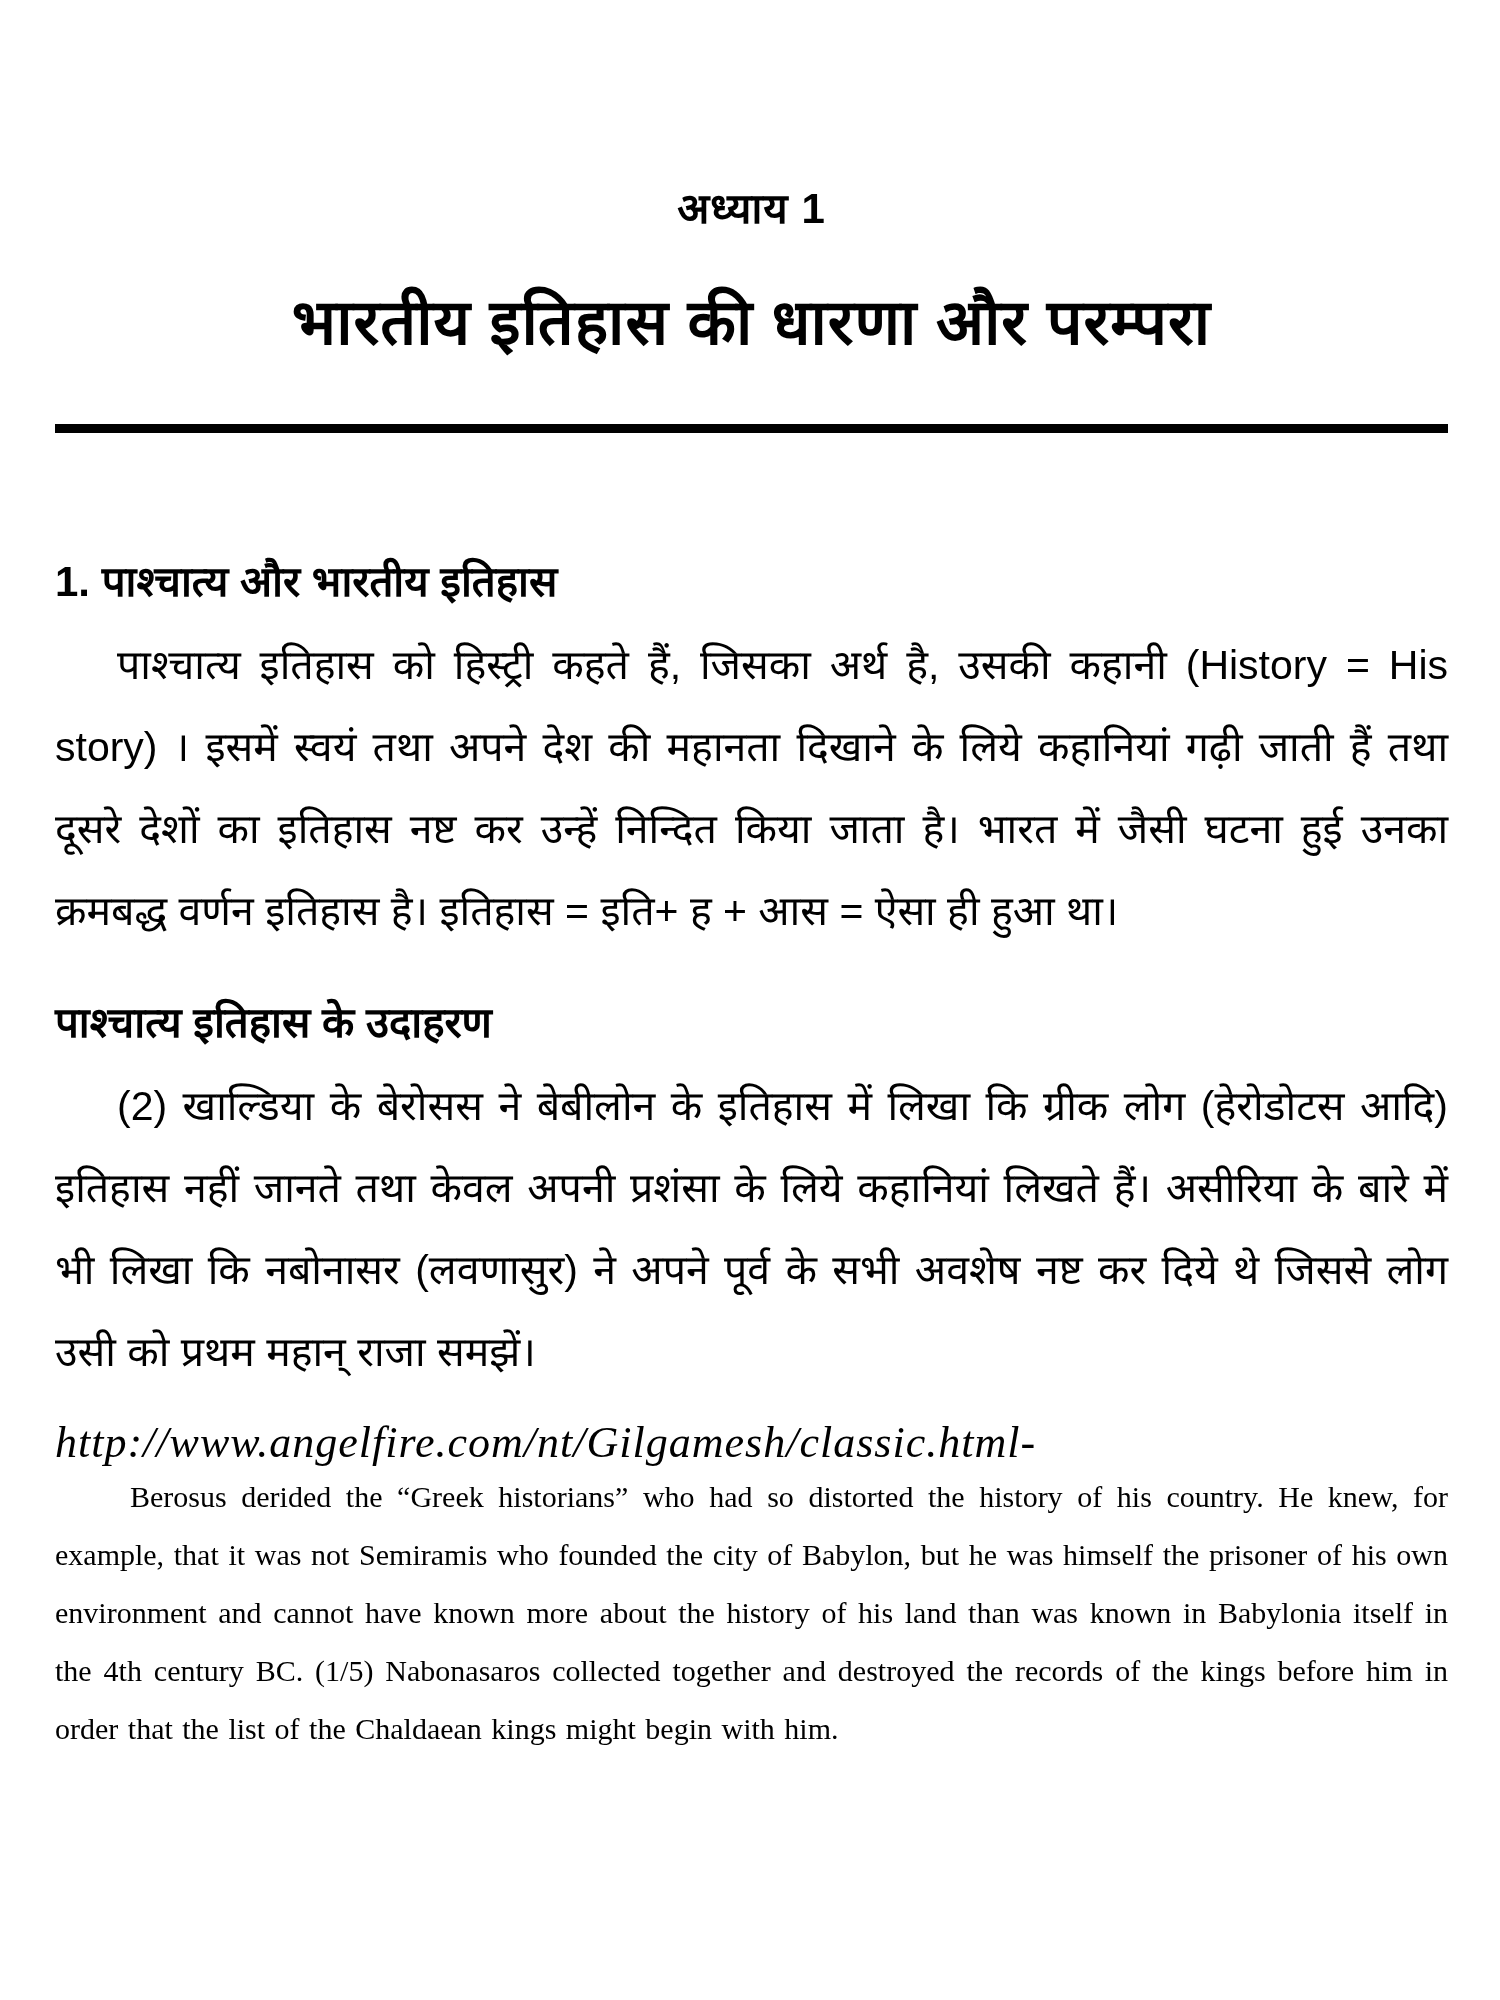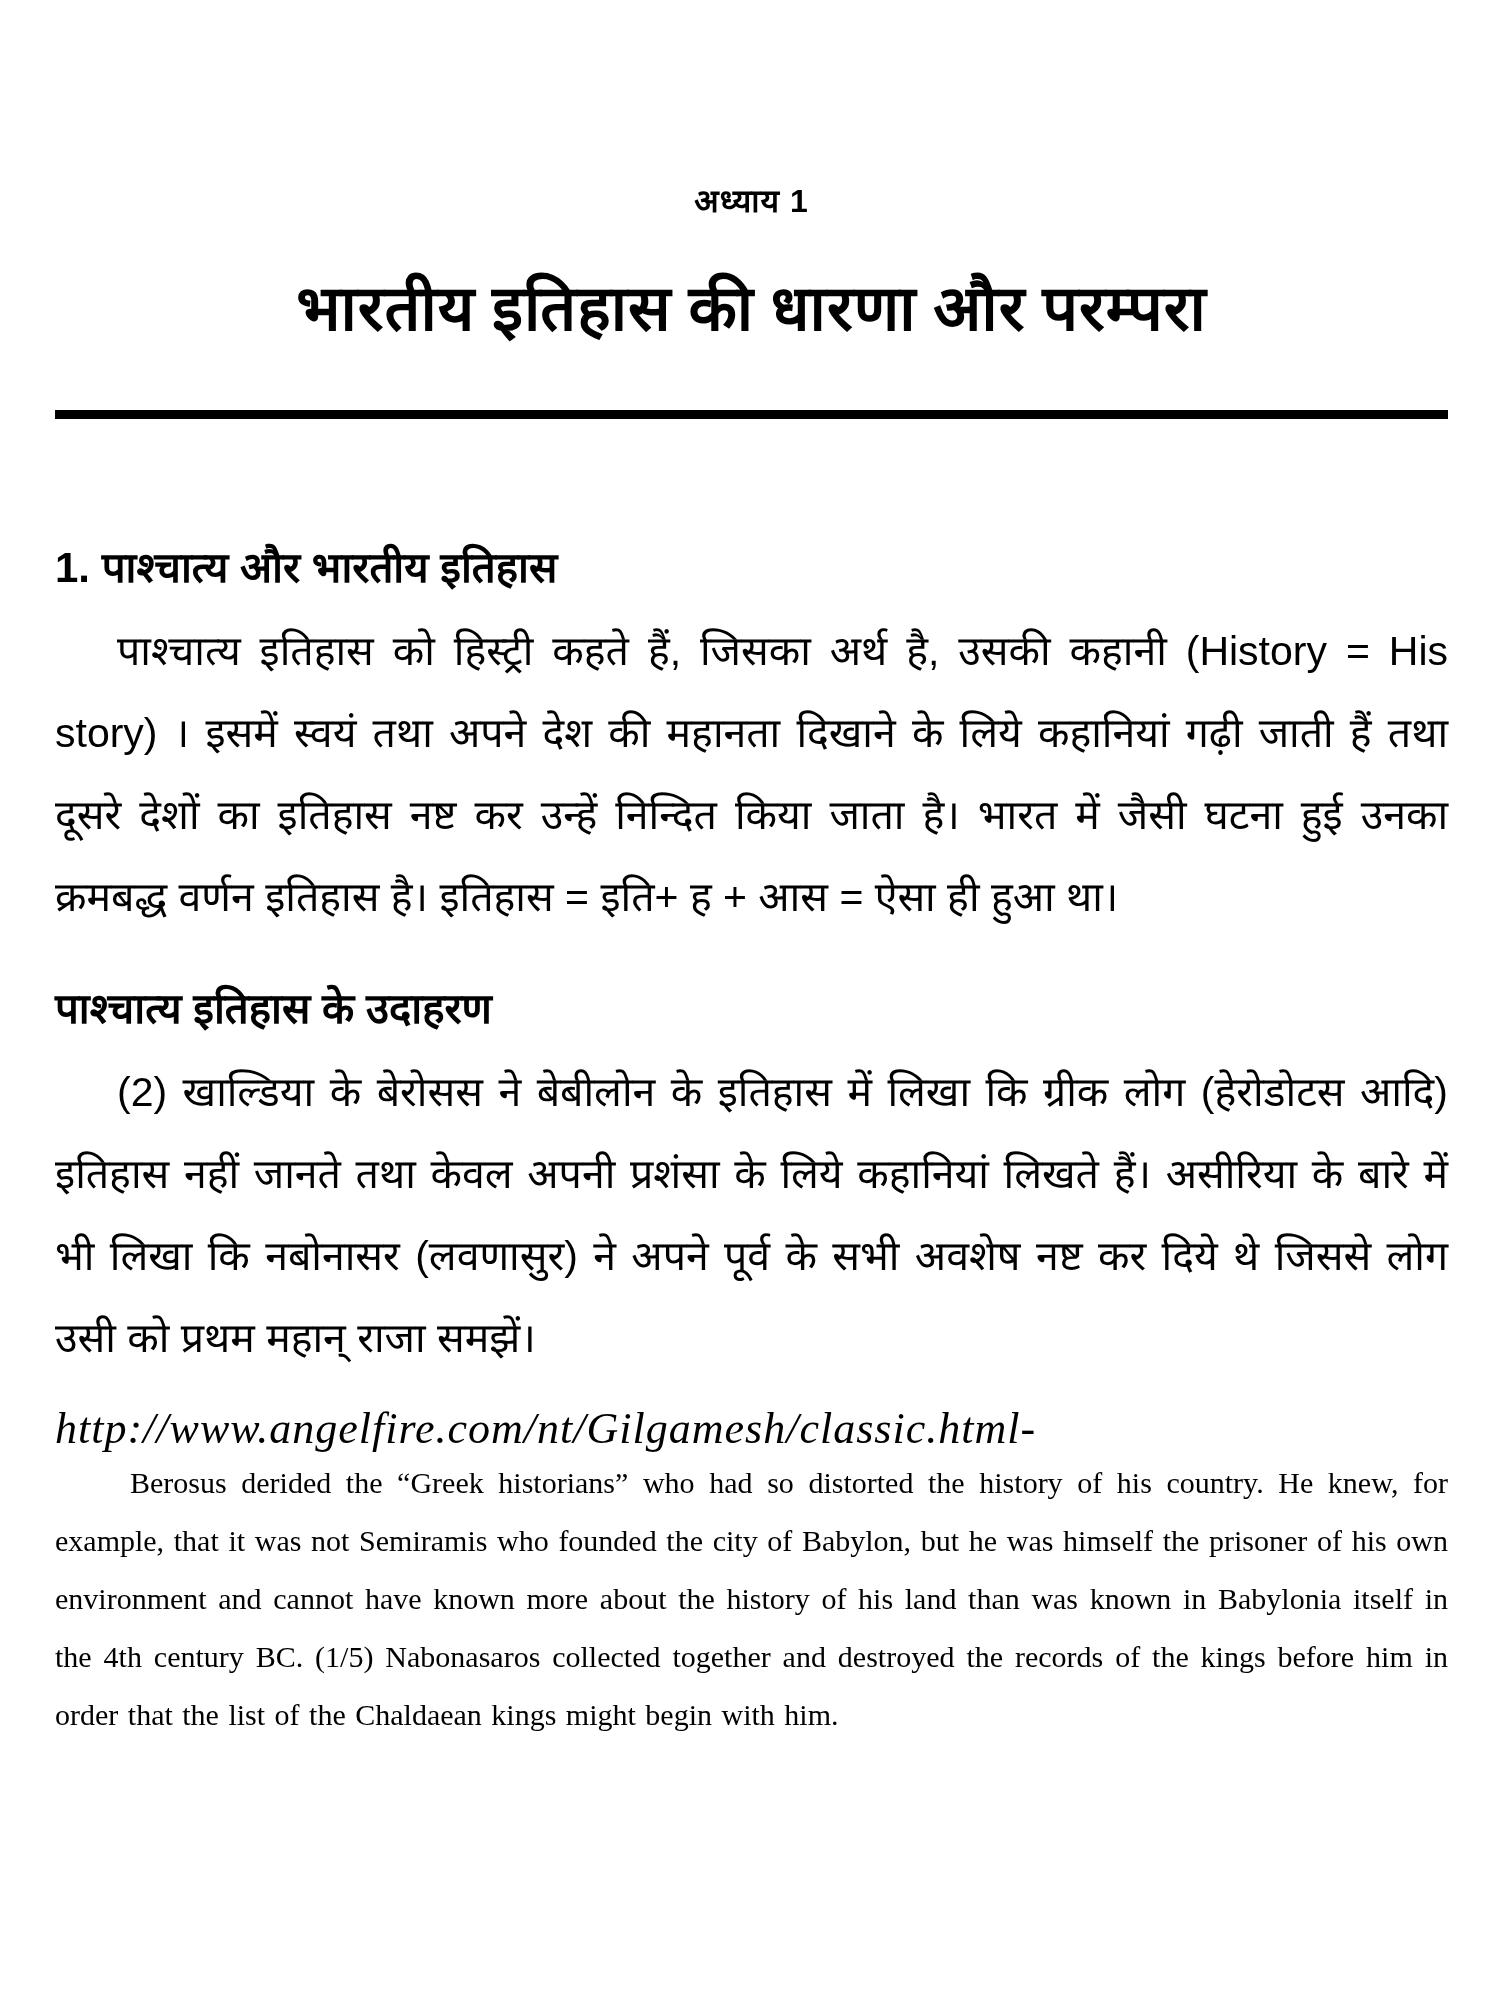--- a/index.html
+++ b/index.html
@@ -15,31 +15,30 @@
     color: #000000;
     overflow: hidden;
     font-family: "Liberation Sans", sans-serif;
   }
   .content {
     padding: 0 52px 0 55px;
   }
   .chapter-label {
     margin-top: 178px;
     text-align: center;
-    font-size: 32px;
+    font-size: 42px;
     font-weight: 700;
     letter-spacing: 1px;
   }
   .main-title {
     margin-top: 42px;
     text-align: center;
     font-size: 63px;
     font-weight: 700;
     letter-spacing: 1px;
-    font-family: Liberation Serif, serif;
   }
   .title-rule {
     margin-top: 62px;
     height: 9px;
     background: #000000;
     border: none;
   }
   .section-heading {
     font-size: 42px;
     font-weight: 700;

